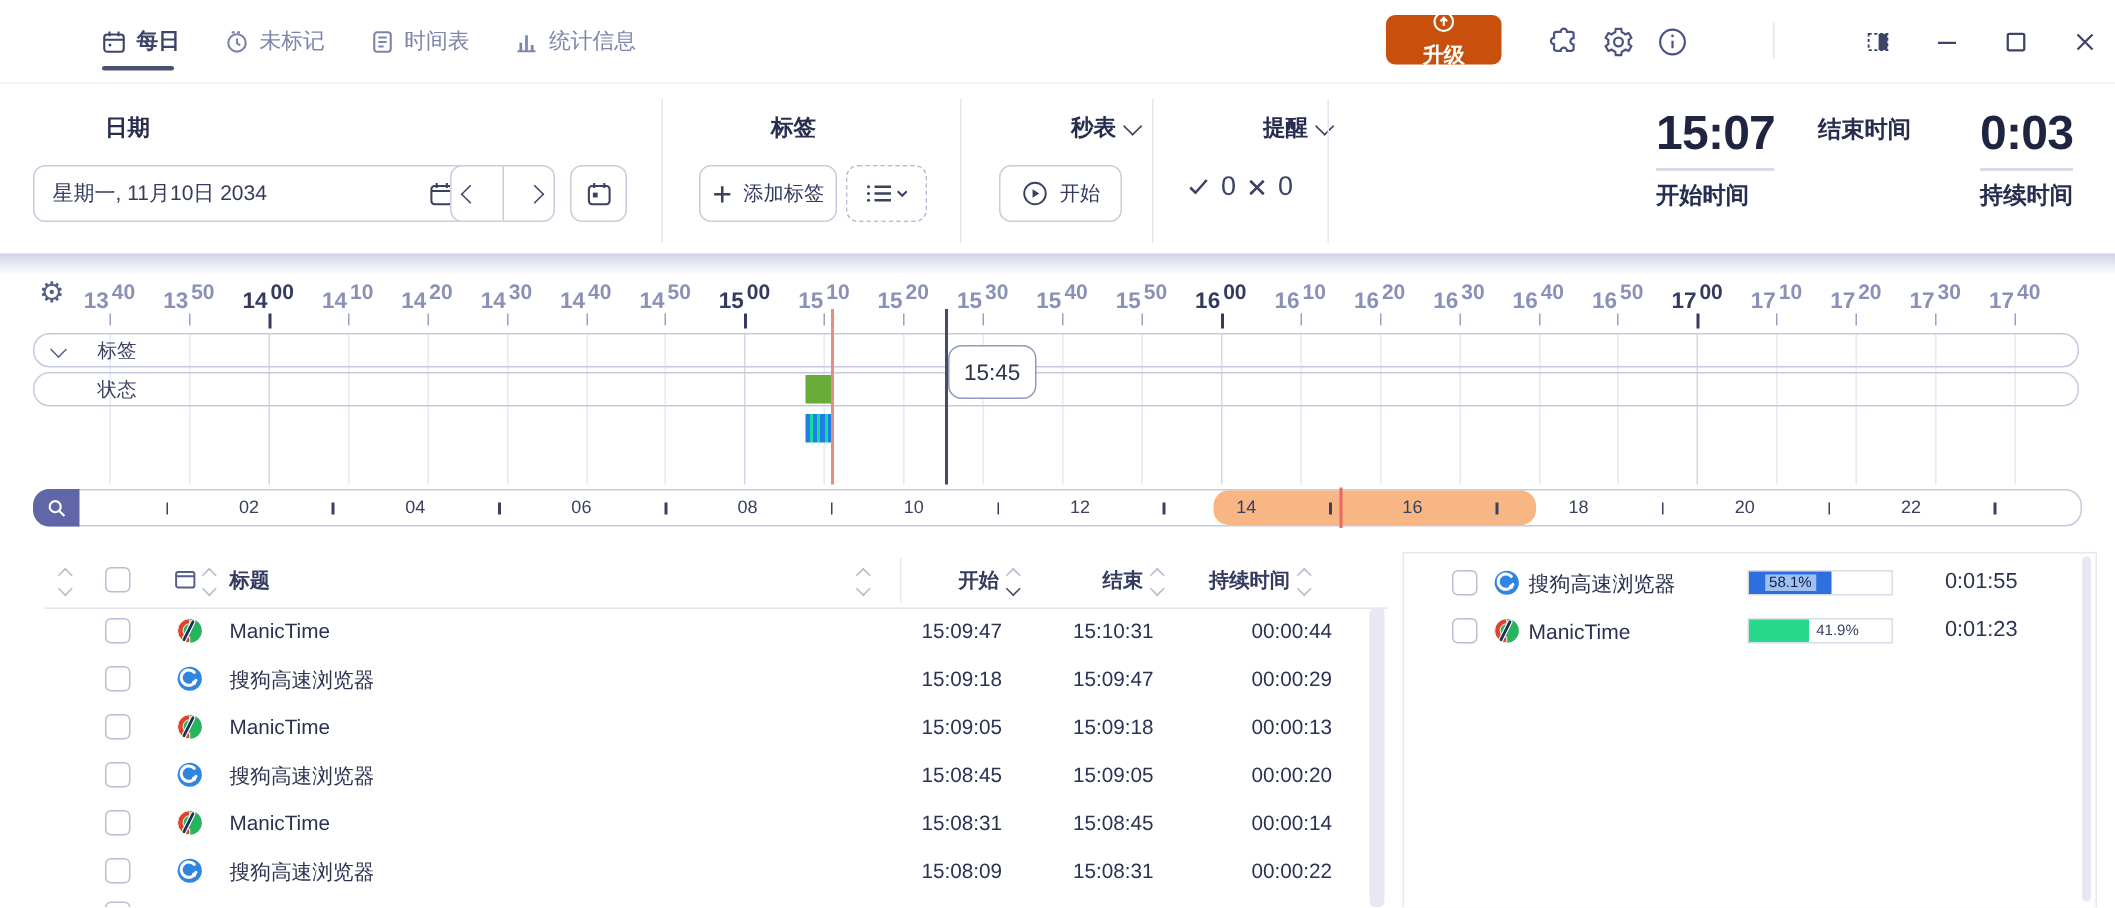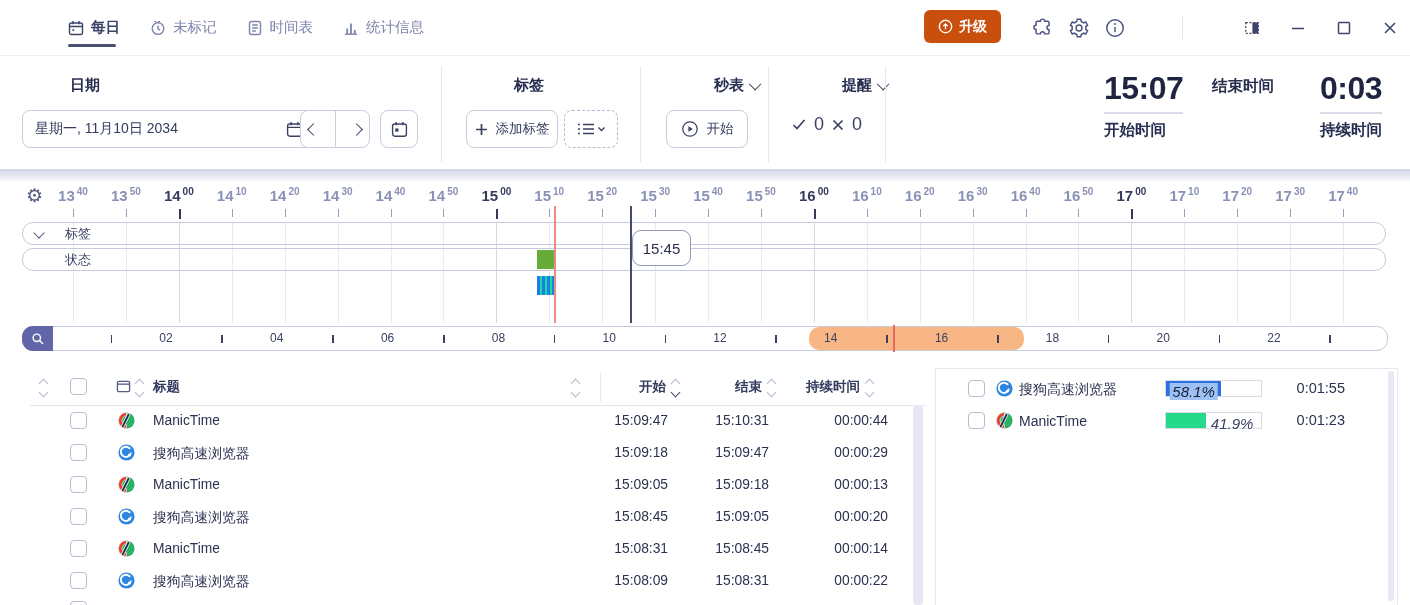--- a/index.html
+++ b/index.html
@@ -9,21 +9,21 @@
   
   .nav{position:absolute;left:0;top:0;width:1410px;height:55px;background:#fff;border-bottom:1px solid #eef0f6;}
   .logo{position:absolute;left:10px;top:7px;width:40px;height:40px;}
   .tabs{position:absolute;left:68px;top:0;height:55px;display:flex;align-items:center;gap:30px;}
   .tab{display:flex;align-items:center;gap:7px;color:#7d84ab;font-size:14.5px;cursor:pointer;}
   .tab.active{color:#3d4468;font-weight:700;}
   .tab svg{display:block;}
   .tab-underline{position:absolute;left:68px;top:44px;width:48px;height:3px;background:#4a5170;border-radius:2px;}
   .upgrade{position:absolute;left:924px;top:10px;width:77px;height:33px;background:#c94f0c;border:none;border-radius:6px;
            color:#fff;font-size:14px;font-weight:700;display:flex;align-items:center;justify-content:center;gap:6px;
-           font-family:inherit;cursor:pointer;}
+           font-family:inherit;cursor:pointer;flex-direction:column;}
   .nav-ico{position:absolute;top:16px;width:24px;height:24px;color:#4c5380;display:flex;align-items:center;justify-content:center;cursor:pointer;}
   .win-div{position:absolute;left:1182px;top:15px;width:1px;height:24px;background:#e2e4ee;}
   .win-btn{position:absolute;top:14px;width:28px;height:28px;color:#3d4468;display:flex;align-items:center;justify-content:center;cursor:pointer;}
 
   
   .toolbar{position:absolute;left:0;top:56px;width:1410px;height:112px;background:#fff;}
   .tool-label{position:absolute;top:20px;font-size:15px;font-weight:700;color:#272d4e;display:flex;align-items:center;gap:8px;margin-left:48px;}
   .dd-chev{width:8px;height:8px;border-left:1.7px solid #3a4161;border-bottom:1.7px solid #3a4161;
            transform:rotate(-45deg) translateY(-2px);display:inline-block;}
   .btn{background:#fff;border:1px solid #c9cede;border-radius:8px;display:flex;align-items:center;justify-content:center;
@@ -39,21 +39,21 @@
   .stat .num{font-size:32px;font-weight:700;color:#1f2540;letter-spacing:-0.5px;display:inline-block;
              padding-bottom:5px;border-bottom:2px solid #d9dce8;}
   .stat .lbl{margin-top:6px;font-size:15.5px;font-weight:700;color:#272d4e;}
   .tshadow{position:absolute;left:0;top:169px;width:1410px;height:14px;
            background:linear-gradient(#cfd3e4,rgba(255,255,255,0));}
 
   
   .gear-tl{position:absolute;left:26px;top:186px;font-size:19px;color:#565d86;cursor:pointer;line-height:1;}
   .tl-label{position:absolute;top:0;transform:translateX(-50%);white-space:nowrap;color:#8a91b6;font-weight:700;}
   .tl-label .th{font-size:15px;}
-  .tl-label .tm{font-size:10px;vertical-align:super;margin-left:2px;}
+  .tl-label .tm{font-size:14px;vertical-align:super;margin-left:2px;}
   .tl-label.hour{color:#343b5e;}
   #ruler{position:absolute;left:0;top:186px;width:1410px;height:36px;}
   .tl-tick{position:absolute;top:23px;width:1px;height:8px;background:#9aa0c0;}
   .tl-tick.hour{width:2px;height:10px;background:#343b5e;}
   #gridlines{position:absolute;left:0;top:0;width:1410px;height:605px;pointer-events:none;}
   .gl{position:absolute;top:222px;width:1px;height:101px;background:#e8eaf3;}
   .gl.hour{background:#d4d7e6;}
   #tl-rows{position:absolute;left:22px;top:222px;width:1364px;}
   .tl-row{position:relative;height:21px;margin-bottom:3px;border:1px solid #c6cade;border-radius:11px;
           display:flex;align-items:center;cursor:pointer;background:transparent;}
@@ -98,21 +98,21 @@
   .scrollbar{position:absolute;background:#e7e8f3;border-radius:4px;}
 
   
   .summary-panel{position:absolute;left:935px;top:368px;width:461px;height:236px;border:1px solid #e5e7f1;overflow:hidden;background:#fff;}
   .srow{position:relative;height:32px;cursor:pointer;}
   .srow .cb{position:absolute;left:32px;top:7px;}
   .sicon{position:absolute;left:60px;top:7px;width:17px;height:17px;}
   .sname{position:absolute;left:83px;top:8px;font-size:14px;color:#2b3150;white-space:nowrap;}
   .sbar{position:absolute;left:229px;top:7px;width:97px;height:17px;border:1px solid #d9dce8;background:#fff;box-sizing:border-box;}
   .sfill{position:absolute;left:0;top:0;height:15px;}
-  .slabel{position:absolute;top:2px;font-size:15px;color:#3a4161;white-space:nowrap;font-style:italic;}
+  .slabel{position:absolute;top:2px;font-size:10px;color:#3a4161;white-space:nowrap;}
   .slabel.hl{background:#9fc0f2;color:#13203f;padding:0 3px;top:1.5px;}
   .stime{position:absolute;top:7px;font-size:14.5px;color:#2b3150;right:52px;}
 </style>
 </head>
 <body>
 
 <div class="app">
 
   <header class="nav">
     <div class="logo" id="logo"></div>

